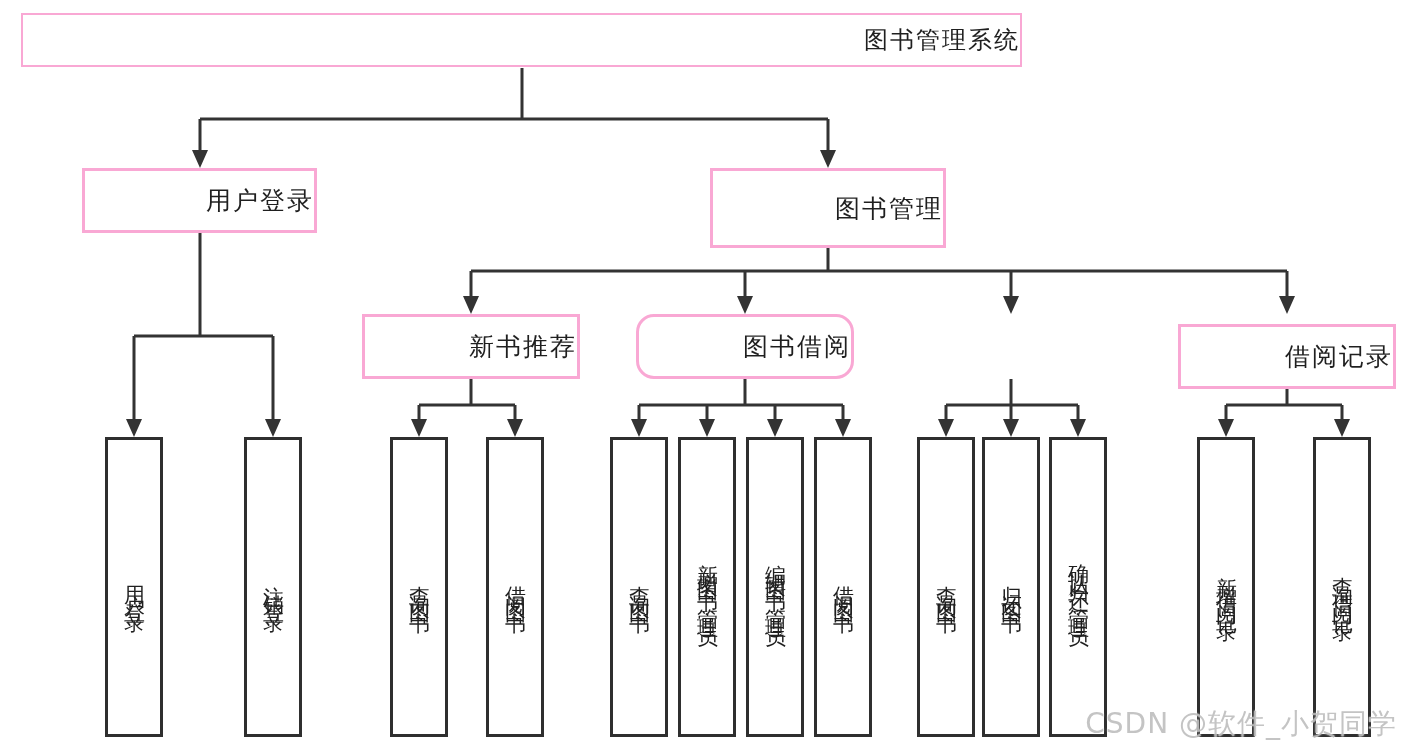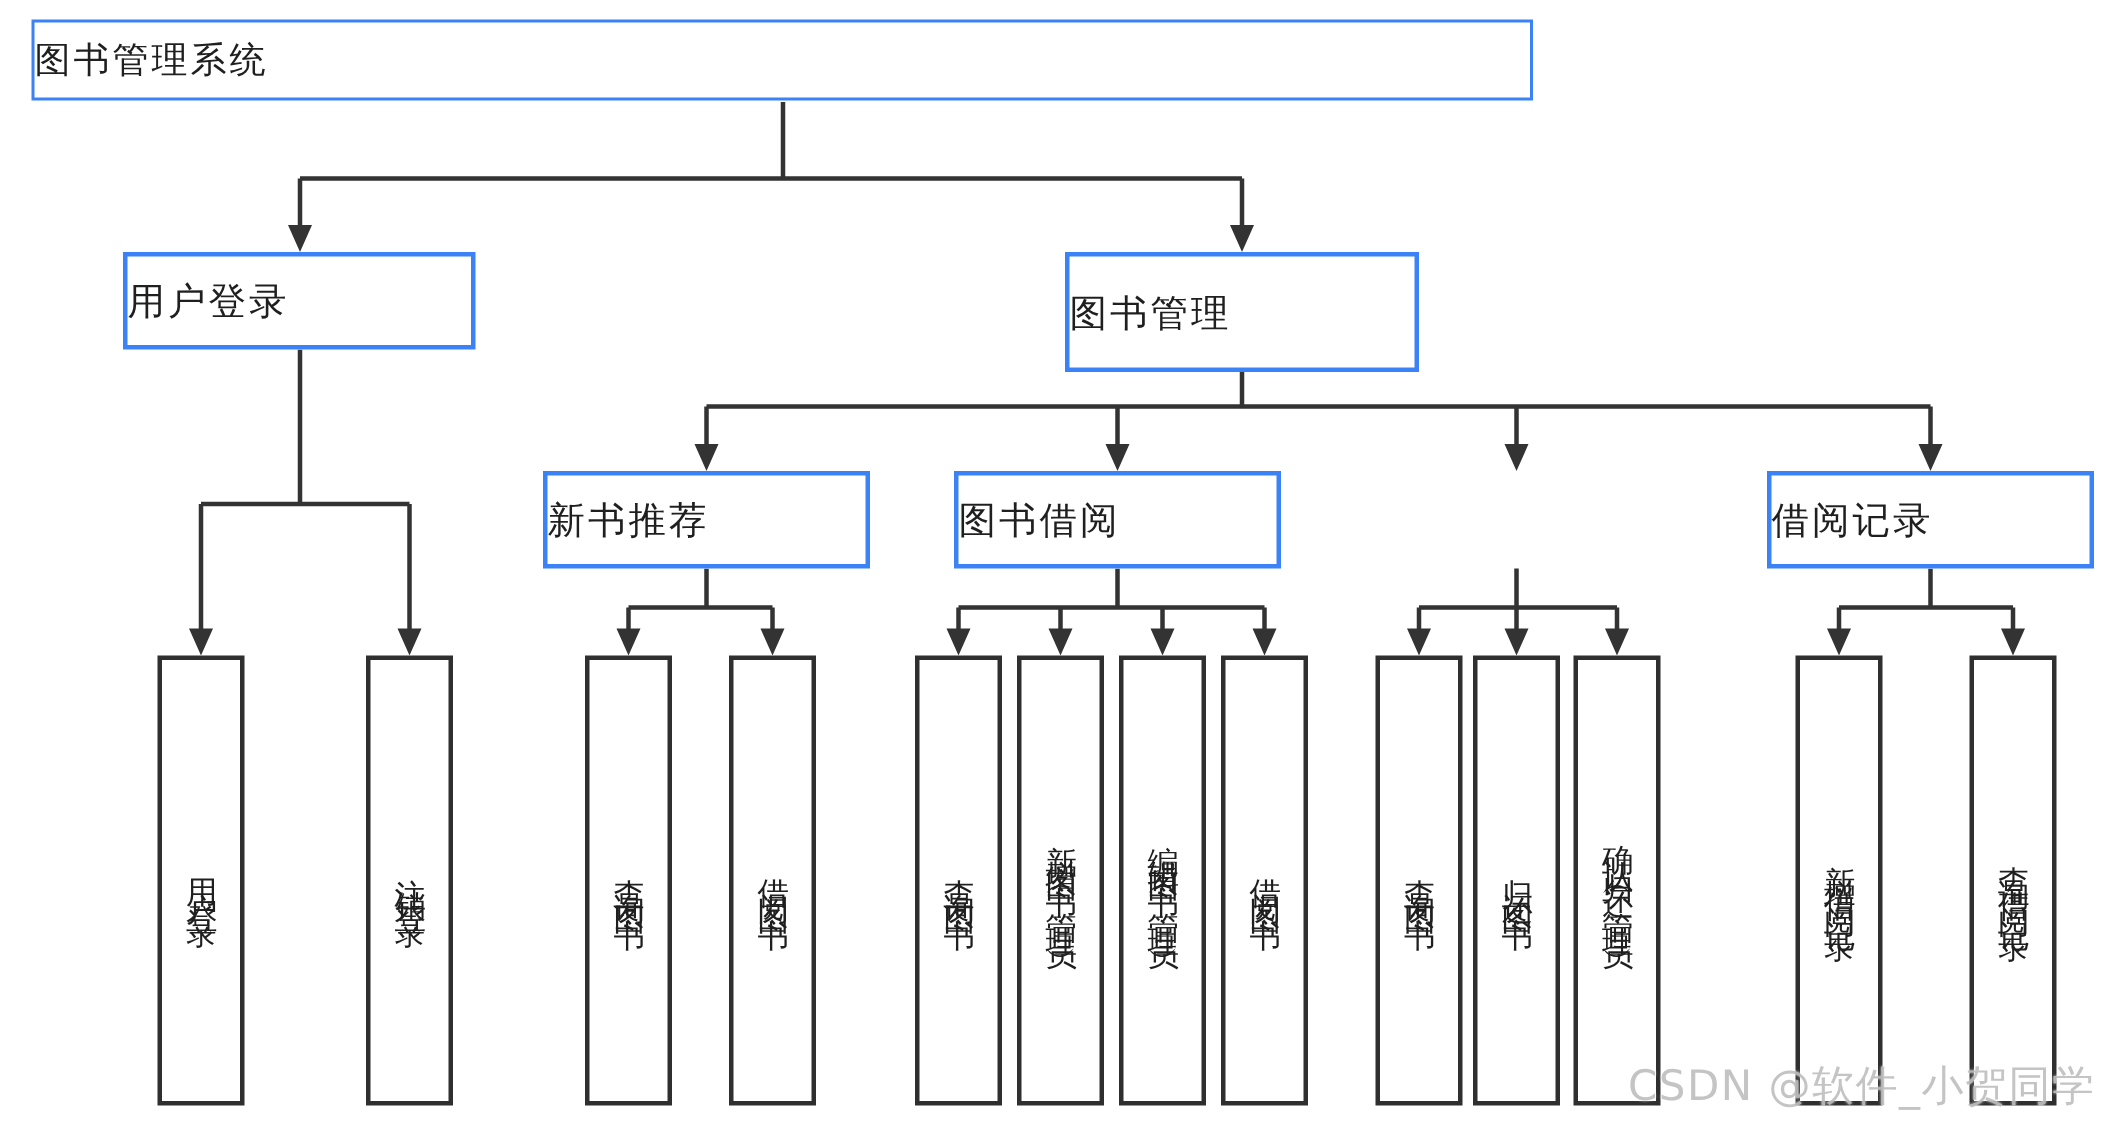--- a/index.html
+++ b/index.html
@@ -17,22 +17,22 @@
     font-family:"DejaVu Sans",sans-serif;
     color:var(--text-color);
   }
   #wires{position:absolute;left:0;top:0;width:1405px;height:747px;}
   #wires path.wire{fill:none;stroke:var(--line-color);stroke-width:3;}
   #wires path.arrowhead{fill:var(--line-color);stroke:none;}
   .node{
     position:absolute;
     box-sizing:border-box;
     background:var(--bg-color);
-    border:3px solid #3b82f6;
-    display:flex;align-items:center;justify-content:flex-start;
+    border:3px solid #f9a8d4;
+    display:flex;align-items:center;justify-content:flex-end;
     font-size:25px;letter-spacing:2px;
     white-space:nowrap;
     z-index:2;
   }
   .node.root{border-width:2px;font-size:24px;}
   .leaf{
     position:absolute;
     box-sizing:border-box;
     background:var(--bg-color);
     border:3px solid #2f2f2f;
@@ -45,23 +45,23 @@
     font-size:21px;
     letter-spacing:9px;
     line-height:1;
     white-space:nowrap;
   }
   
   .n-root{left:21px;top:13px;width:1001px;height:54px;}
   .n-user-login{left:82px;top:168px;width:235px;height:65px;}
   .n-book-mgmt{left:710px;top:168px;width:236px;height:80px;}
   .n-new-books{left:362px;top:314px;width:218px;height:65px;}
-  .n-book-borrow{left:636px;top:314px;width:218px;height:65px;}
+  .n-book-borrow{left:636px;top:314px;width:218px;height:65px;border-radius:18px;}
   .n-current-borrow{left:902px;top:314px;width:218px;height:65px;}
-  .n-borrow-records{left:1178px;top:314px;width:218px;height:65px;}
+  .n-borrow-records{left:1178px;top:324px;width:218px;height:65px;}
   
   .lf-ul-0{left:105px;}  .lf-ul-1{left:244px;}
   .lf-nb-0{left:390px;}  .lf-nb-1{left:486px;}
   .lf-bb-0{left:610px;}  .lf-bb-1{left:678px;}  .lf-bb-2{left:746px;}  .lf-bb-3{left:814px;}
   .lf-cb-0{left:917px;}  .lf-cb-1{left:982px;}  .lf-cb-2{left:1049px;}
   .lf-br-0{left:1197px;} .lf-br-1{left:1313px;}
   .watermark{
     position:absolute;
     right:8px;bottom:4px;
     font-size:28px;

